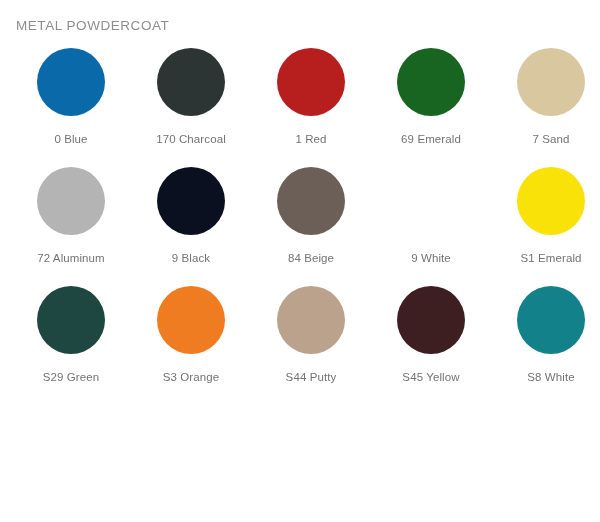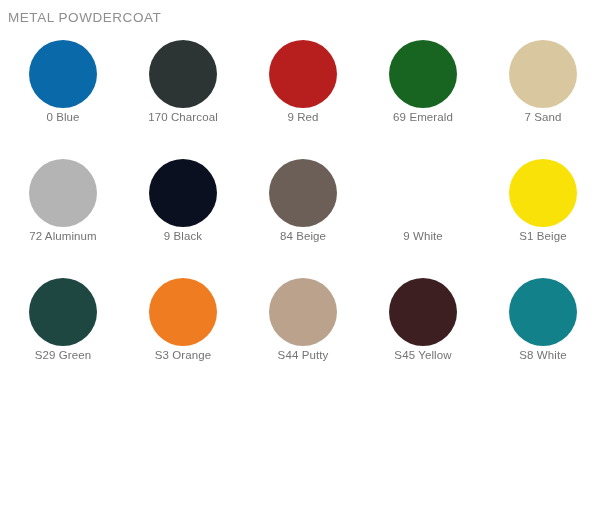--- a/index.html
+++ b/index.html
@@ -11,21 +11,21 @@
     height: 522px;
     background: #ffffff;
     font-family: "Liberation Sans", sans-serif;
     overflow: hidden;
     position: relative;
   }
   .panel {
     width: 600px;
     height: 454px;
     box-sizing: border-box;
-    padding: 0;
+    padding: 8px;
     position: relative;
   }
   .panel-title {
     font-size: 13.5px;
     letter-spacing: 0.55px;
     color: #8e8e8e;
     font-weight: 400;
     padding: 10px 0 0 8px;
     margin: 0;
     line-height: 16px;
@@ -47,21 +47,21 @@
     position: relative;
   }
   .swatch-disc {
     width: 68px;
     height: 68px;
     border-radius: 50%;
     margin-top: 4px;
     background-repeat: no-repeat;
   }
   .swatch-label {
-    margin-top: 3px;
+    margin-top: 17px;
     font-size: 11.5px;
     color: #737373;
     text-align: left;
     line-height: 13px;
     letter-spacing: 0.1px;
     white-space: nowrap;
   }
 </style>
 </head>
 <body>
@@ -73,21 +73,21 @@
       <div class="swatch-cell">
         <div class="swatch-disc" style="background: rgb(10, 105, 168);"></div>
         <div class="swatch-label">0 Blue</div>
       </div>
       <div class="swatch-cell">
         <div class="swatch-disc" style="background: rgb(45, 52, 52);"></div>
         <div class="swatch-label">170 Charcoal</div>
       </div>
       <div class="swatch-cell">
         <div class="swatch-disc" style="background: rgb(183, 31, 31);"></div>
-        <div class="swatch-label">9 Red</div>
+        <div class="swatch-label">1 Red</div>
       </div>
       <div class="swatch-cell">
         <div class="swatch-disc" style="background: rgb(24, 101, 34);"></div>
         <div class="swatch-label">69 Emerald</div>
       </div>
       <div class="swatch-cell">
         <div class="swatch-disc" style="background: rgb(217, 199, 159);"></div>
         <div class="swatch-label">7 Sand</div>
       </div>
       <div class="swatch-cell">
@@ -101,21 +101,21 @@
       <div class="swatch-cell">
         <div class="swatch-disc" style="background: rgb(108, 95, 87);"></div>
         <div class="swatch-label">84 Beige</div>
       </div>
       <div class="swatch-cell">
         <div class="swatch-disc" style="background: rgb(255, 255, 255);"></div>
         <div class="swatch-label">9 White</div>
       </div>
       <div class="swatch-cell">
         <div class="swatch-disc" style="background: rgb(248, 226, 8);"></div>
-        <div class="swatch-label">S1 Beige</div>
+        <div class="swatch-label">S1 Emerald</div>
       </div>
       <div class="swatch-cell">
         <div class="swatch-disc" style="background: rgb(29, 71, 64);"></div>
         <div class="swatch-label">S29 Green</div>
       </div>
       <div class="swatch-cell">
         <div class="swatch-disc" style="background: rgb(239, 124, 32);"></div>
         <div class="swatch-label">S3 Orange</div>
       </div>
       <div class="swatch-cell">

